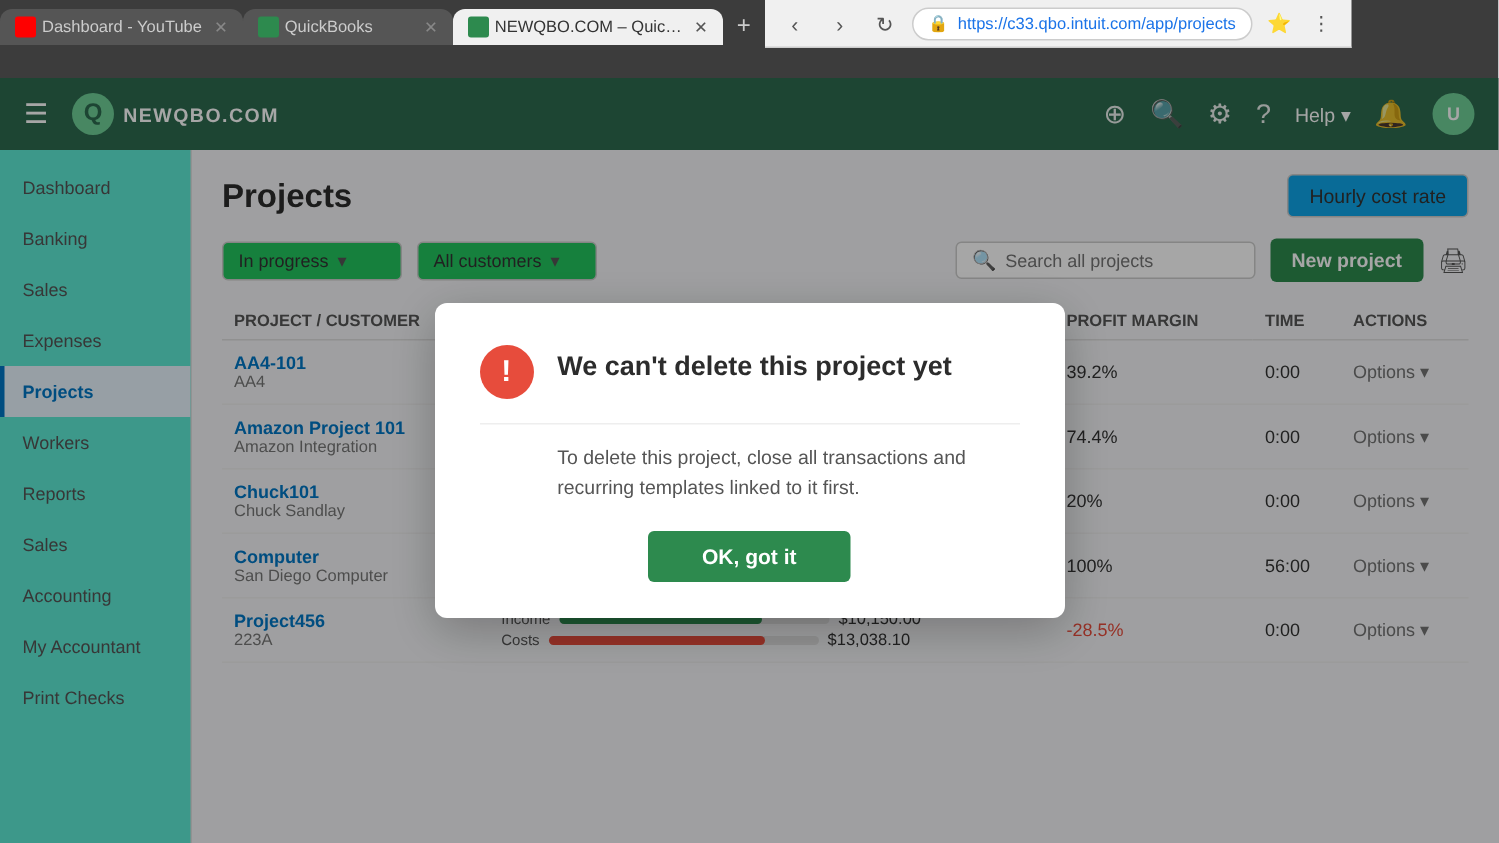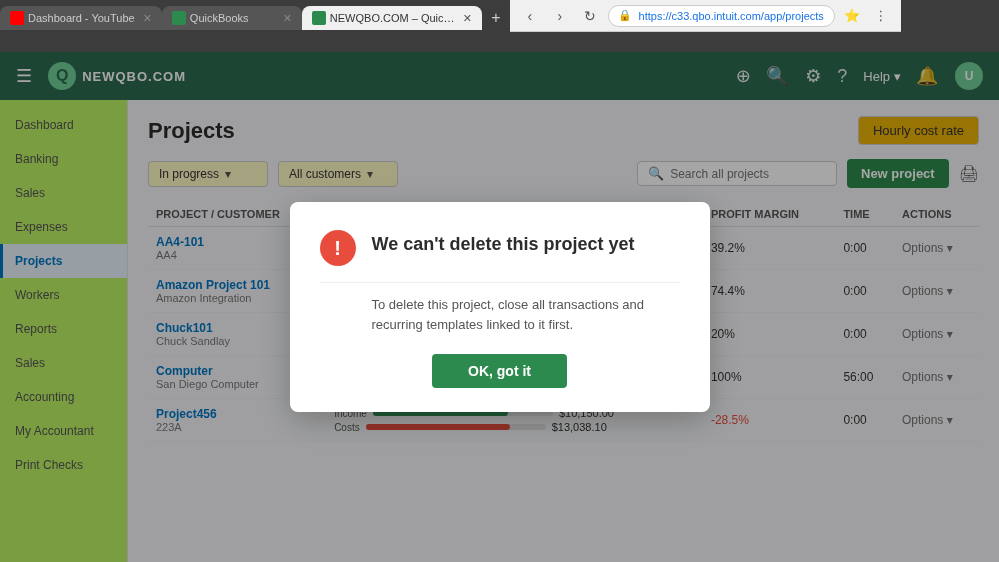--- a/index.html
+++ b/index.html
@@ -30,32 +30,32 @@
     .qb-logo-icon { width: 28px; height: 28px; background: #6fcf97; border-radius: 50%; display: flex; align-items: center; justify-content: center; }
     .qb-logo-text { color: white; font-size: 13px; font-weight: 600; letter-spacing: 1px; }
     .header-center { flex: 1; }
     .header-icons { display: flex; align-items: center; gap: 16px; }
     .header-icon { color: white; font-size: 18px; cursor: pointer; opacity: 0.9; }
     .header-icon-help { color: white; font-size: 13px; font-weight: 500; cursor: pointer; display: flex; align-items: center; gap: 4px; }
     .header-icon-avatar { width: 28px; height: 28px; background: #6fcf97; border-radius: 50%; display: flex; align-items: center; justify-content: center; color: white; font-size: 12px; font-weight: 600; cursor: pointer; }
 
     
     .app-body { display: flex; flex: 1; overflow: hidden; }
-    .sidebar { width: 128px; background: #bef264; border-right: 1px solid #e0e0e0; display: flex; flex-direction: column; padding-top: 8px; overflow-y: auto; flex-shrink: 0; }
+    .sidebar { width: 128px; background: #5eead4; border-right: 1px solid #e0e0e0; display: flex; flex-direction: column; padding-top: 8px; overflow-y: auto; flex-shrink: 0; }
     .sidebar-item { padding: 10px 12px; font-size: 12px; color: #555; cursor: pointer; display: flex; align-items: center; border-left: 3px solid transparent; }
     .sidebar-item.active { color: #0077c5; font-weight: 600; border-left: 3px solid #0077c5; background: #e8f4fd; }
 
     
     .main-content { flex: 1; overflow: auto; padding: 16px 20px; position: relative; }
     .page-header { display: flex; align-items: center; justify-content: space-between; margin-bottom: 14px; }
     .page-title { font-size: 22px; font-weight: 600; color: #2c2c2c; }
-    .hourly-cost-btn { background: #eab308; border: 1px solid #ccc; border-radius: 4px; padding: 6px 14px; font-size: 13px; color: #333; cursor: pointer; }
+    .hourly-cost-btn { background: #0ea5e9; border: 1px solid #ccc; border-radius: 4px; padding: 6px 14px; font-size: 13px; color: #333; cursor: pointer; }
 
     .filters-row { display: flex; align-items: center; gap: 10px; margin-bottom: 14px; }
-    .filter-select { border: 1px solid #ccc; border-radius: 4px; padding: 5px 10px; font-size: 12px; color: #333; background: #fef9c3; cursor: pointer; display: flex; align-items: center; gap: 6px; min-width: 120px; }
+    .filter-select { border: 1px solid #ccc; border-radius: 4px; padding: 5px 10px; font-size: 12px; color: #333; background: #22c55e; cursor: pointer; display: flex; align-items: center; gap: 6px; min-width: 120px; }
     .filter-select-arrow { color: #555; }
     .search-box { margin-left: auto; display: flex; align-items: center; background: white; border: 1px solid #ccc; border-radius: 4px; padding: 4px 10px; gap: 6px; min-width: 200px; }
     .search-input { border: none; outline: none; font-size: 12px; color: #555; background: transparent; flex: 1; }
     .new-project-btn { background: #2d8a4e; color: white; border: none; border-radius: 4px; padding: 7px 14px; font-size: 13px; font-weight: 600; cursor: pointer; }
     .print-icon-btn { background: transparent; border: none; cursor: pointer; color: #555; font-size: 16px; }
 
     
     .projects-table { width: 100%; border-collapse: collapse; }
     .projects-table th { font-size: 11px; font-weight: 600; color: #555; text-align: left; padding: 6px 8px; border-bottom: 1px solid #ddd; }
     .projects-table td { font-size: 12px; color: #333; padding: 8px 8px; border-bottom: 1px solid #eee; vertical-align: middle; }

